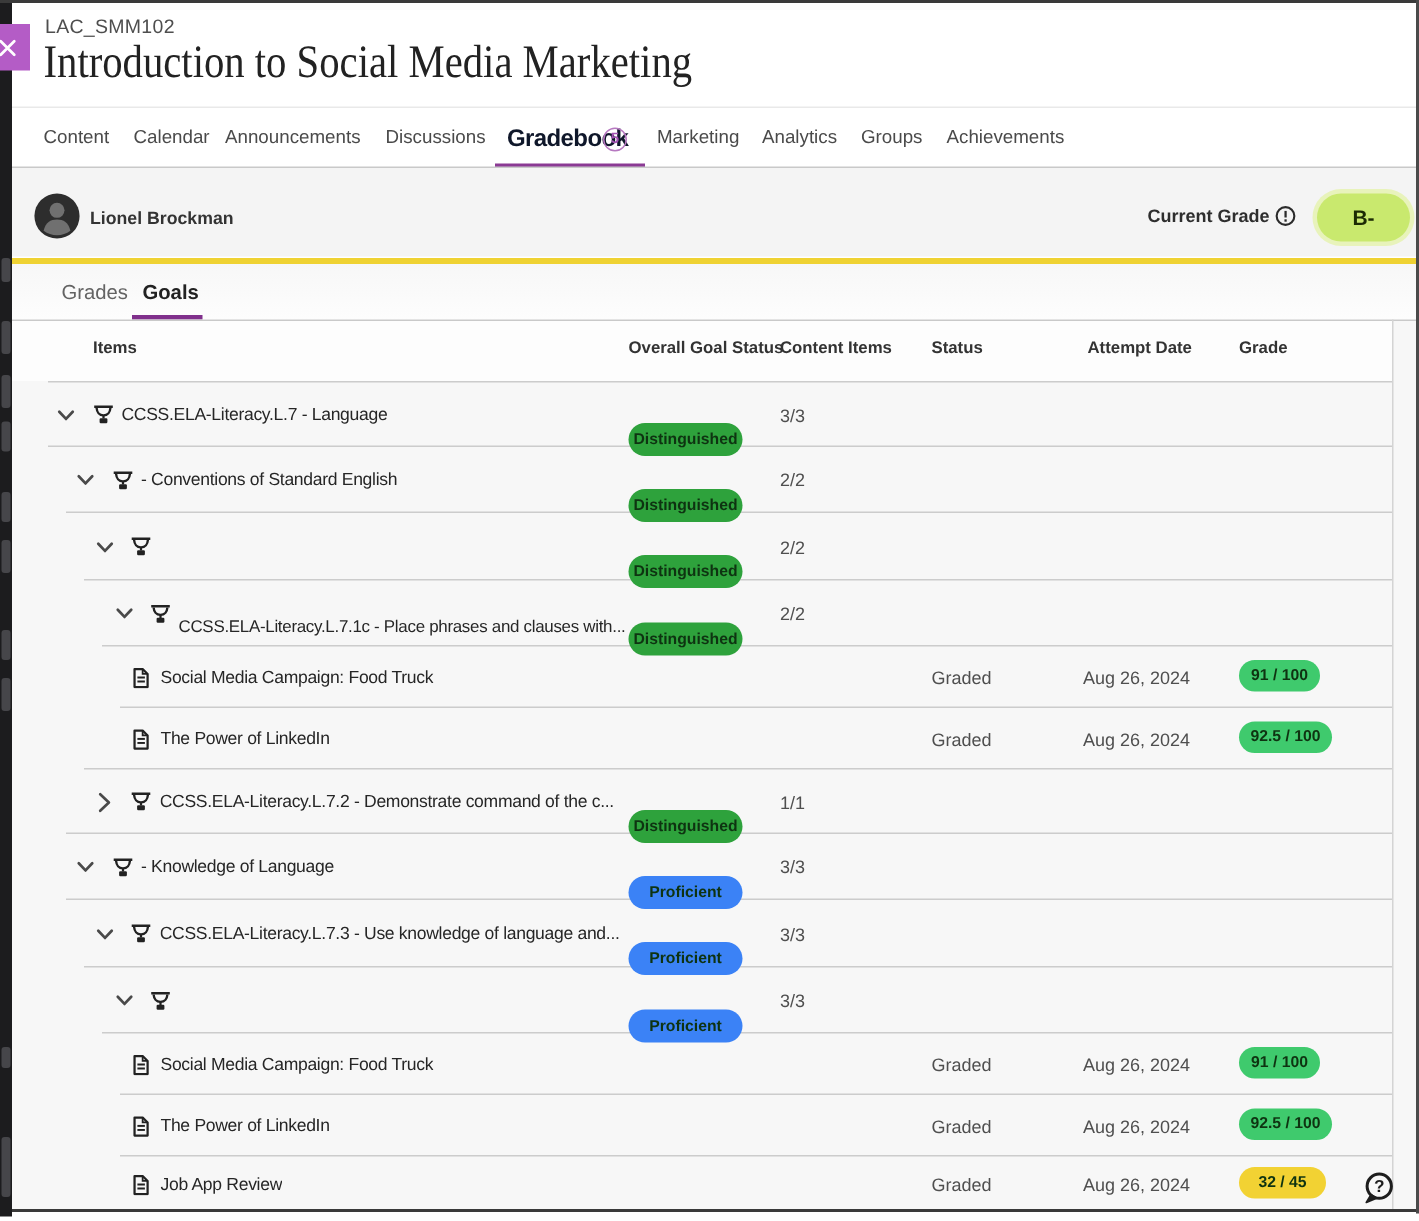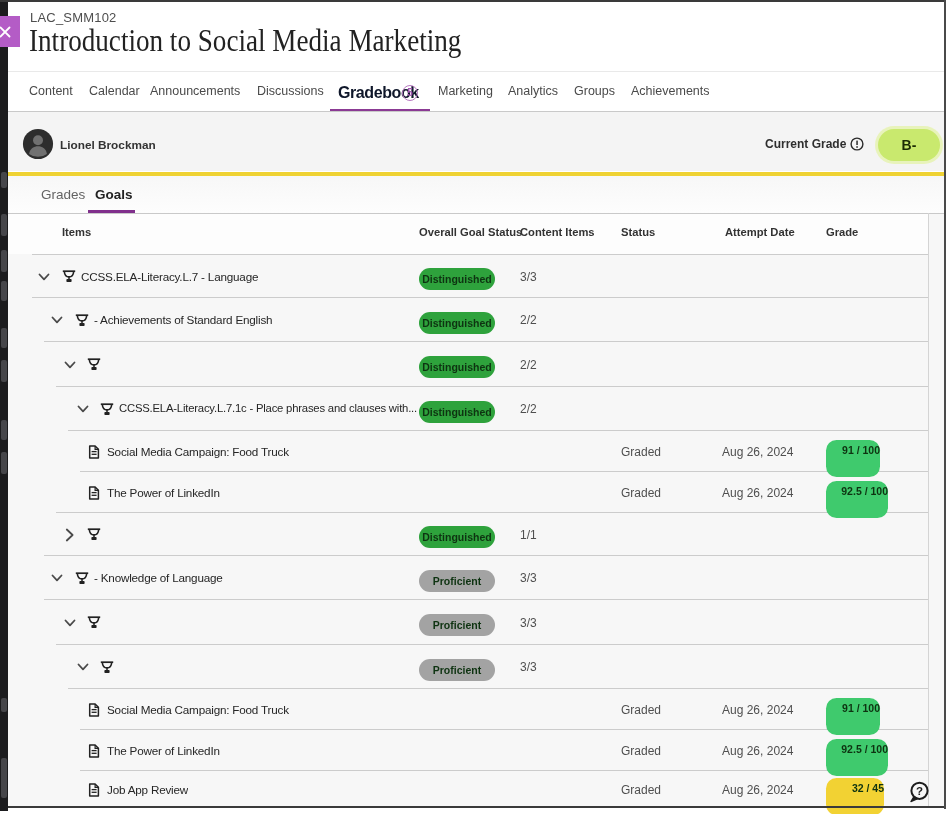--- a/index.html
+++ b/index.html
@@ -39,24 +39,24 @@
   #tabsbot { left:8px; top:213px; width:936px; height:1px; background:#c9c9c9; }
   
   #thead { left:8px; top:214px; width:920px; height:40px; background:#fdfdfd; }
   #tbody { left:8px; top:254px; width:920px; height:552px; background:#f7f7f7; }
   #rightmargin { left:928px; top:214px; width:16px; height:592px; background:#f7f7f7; }
   #vline { left:928px; top:213px; width:1px; height:593px; background:#d4d4d4; }
   .th { top:226px; font-size:11.2px; font-weight:bold; color:#333; white-space:nowrap; }
   .sep { position:absolute; height:1px; background:#cccccc; }
   .rtxt { position:absolute; font-size:11.7px; letter-spacing:-0.2px; color:#262626; white-space:nowrap; overflow:hidden; text-overflow:clip; }
   .sec { position:absolute; font-size:12px; color:#4f4f4f; white-space:nowrap; }
-  .pill { position:absolute; left:419px; width:76px; height:22px; margin-top:4px; border-radius:11px; text-align:center; font-size:10.5px; font-weight:bold; line-height:22px; color:#0e3311; }
+  .pill { position:absolute; left:419px; width:76px; height:22px; margin-top:18px; border-radius:11px; text-align:center; font-size:10.5px; font-weight:bold; line-height:22px; color:#0e3311; }
   .pdist { background:#2ea23c; }
-  .pprof { background:#a3a3a3; }
-  .gpill2 { position:absolute; left:826px; height:37px; border-radius:10.5px; text-align:right; font-size:10.5px; font-weight:bold; line-height:21px; color:#0e3311; }
+  .pprof { background:#3b82f6; }
+  .gpill2 { position:absolute; left:826px; height:21px; border-radius:10.5px; text-align:center; font-size:10.5px; font-weight:bold; line-height:21px; color:#0e3311; }
   .ggreen { background:#3fca6d; }
   .gyellow { background:#f2d233; }
   svg.icon { position:absolute; }
   svg.chd path { fill:none; stroke:#4a4a4a; stroke-width:1.8; stroke-linecap:round; stroke-linejoin:round; }
 </style>
 </head>
 <body>
 <div id="page">
 
   <div class="abs" id="userrow"></div>
@@ -138,21 +138,21 @@
 
   <svg class="icon chd" width="12" height="8" style="left:51px;top:316.3px;">
       <path d="M1.5 1.5 L6 6.3 L10.5 1.5"></path>
     </svg>
   <svg class="icon troph" width="14" height="13" style="left:75px;top:313.7px;">
       <path d="M0.8 1.2 H13.2" stroke="#222" stroke-width="1.7" fill="none"></path>
       <path d="M2.4 2 C2.6 4.7 4.2 6.9 7 6.9 C9.8 6.9 11.4 4.7 11.6 2" stroke="#222" stroke-width="1.6" fill="none"></path>
       <path d="M7 6.9 V9" stroke="#222" stroke-width="1.5" fill="none"></path>
       <rect x="4.4" y="8.9" width="5.2" height="3.2" rx="0.8" fill="#222"></rect>
     </svg>
-  <div class="rtxt" style="left:94px;top:313px;">- Achievements of Standard English</div>
+  <div class="rtxt" style="left:94px;top:313px;">- Conventions of Standard English</div>
   <div class="pill pdist" style="top:307.5px;">Distinguished</div>
   <div class="sec" style="left:520px;top:313px;">2/2</div>
 
   <svg class="icon chd" width="12" height="8" style="left:64px;top:360.8px;">
       <path d="M1.5 1.5 L6 6.3 L10.5 1.5"></path>
     </svg>
   <svg class="icon troph" width="14" height="13" style="left:87px;top:358.2px;">
       <path d="M0.8 1.2 H13.2" stroke="#222" stroke-width="1.7" fill="none"></path>
       <path d="M2.4 2 C2.6 4.7 4.2 6.9 7 6.9 C9.8 6.9 11.4 4.7 11.6 2" stroke="#222" stroke-width="1.6" fill="none"></path>
       <path d="M7 6.9 V9" stroke="#222" stroke-width="1.5" fill="none"></path>
@@ -163,21 +163,21 @@
 
   <svg class="icon chd" width="12" height="8" style="left:76.5px;top:405.3px;">
       <path d="M1.5 1.5 L6 6.3 L10.5 1.5"></path>
     </svg>
   <svg class="icon troph" width="14" height="13" style="left:100px;top:402.7px;">
       <path d="M0.8 1.2 H13.2" stroke="#222" stroke-width="1.7" fill="none"></path>
       <path d="M2.4 2 C2.6 4.7 4.2 6.9 7 6.9 C9.8 6.9 11.4 4.7 11.6 2" stroke="#222" stroke-width="1.6" fill="none"></path>
       <path d="M7 6.9 V9" stroke="#222" stroke-width="1.5" fill="none"></path>
       <rect x="4.4" y="8.9" width="5.2" height="3.2" rx="0.8" fill="#222"></rect>
     </svg>
-  <div class="rtxt" style="left:119px;top:402px;font-size:11.3px;">CCSS.ELA-Literacy.L.7.1c - Place phrases and clauses with...</div>
+  <div class="rtxt" style="left:119px;top:412px;font-size:11.3px;">CCSS.ELA-Literacy.L.7.1c - Place phrases and clauses with...</div>
   <div class="pill pdist" style="top:396.5px;">Distinguished</div>
   <div class="sec" style="left:520px;top:402px;">2/2</div>
 
   <svg class="icon docic" width="12" height="14" style="left:88px;top:444.7px;">
       <path d="M1.7 1 H7.1 L10.4 4.3 V13 H1.7 Z" fill="none" stroke="#222" stroke-width="1.5" stroke-linejoin="round"></path>
       <path d="M7.1 1 V4.3 H10.4" fill="none" stroke="#222" stroke-width="1.2"></path>
       <line x1="3.6" y1="6.6" x2="8.6" y2="6.6" stroke="#222" stroke-width="1.3"></line>
       <line x1="3.6" y1="9.3" x2="8.6" y2="9.3" stroke="#222" stroke-width="1.3"></line>
     </svg>
   <div class="rtxt" style="left:107px;top:444.5px;">Social Media Campaign: Food Truck</div>
@@ -198,20 +198,21 @@
 
   <svg class="icon chd" width="10" height="14" style="left:65px;top:528px;">
       <path d="M1.8 1.5 L7.6 7 L1.8 12.5"></path>
     </svg>
   <svg class="icon troph" width="14" height="13" style="left:87px;top:528.2px;">
       <path d="M0.8 1.2 H13.2" stroke="#222" stroke-width="1.7" fill="none"></path>
       <path d="M2.4 2 C2.6 4.7 4.2 6.9 7 6.9 C9.8 6.9 11.4 4.7 11.6 2" stroke="#222" stroke-width="1.6" fill="none"></path>
       <path d="M7 6.9 V9" stroke="#222" stroke-width="1.5" fill="none"></path>
       <rect x="4.4" y="8.9" width="5.2" height="3.2" rx="0.8" fill="#222"></rect>
     </svg>
+  <div class="rtxt" style="left:106.5px;top:527.5px;">CCSS.ELA-Literacy.L.7.2 - Demonstrate command of the c...</div>
   <div class="pill pdist" style="top:522px;">Distinguished</div>
   <div class="sec" style="left:520px;top:527.5px;">1/1</div>
 
   <svg class="icon chd" width="12" height="8" style="left:51px;top:574.3px;">
       <path d="M1.5 1.5 L6 6.3 L10.5 1.5"></path>
     </svg>
   <svg class="icon troph" width="14" height="13" style="left:75px;top:571.7px;">
       <path d="M0.8 1.2 H13.2" stroke="#222" stroke-width="1.7" fill="none"></path>
       <path d="M2.4 2 C2.6 4.7 4.2 6.9 7 6.9 C9.8 6.9 11.4 4.7 11.6 2" stroke="#222" stroke-width="1.6" fill="none"></path>
       <path d="M7 6.9 V9" stroke="#222" stroke-width="1.5" fill="none"></path>
@@ -223,20 +224,21 @@
 
   <svg class="icon chd" width="12" height="8" style="left:64px;top:618.8px;">
       <path d="M1.5 1.5 L6 6.3 L10.5 1.5"></path>
     </svg>
   <svg class="icon troph" width="14" height="13" style="left:87px;top:616.2px;">
       <path d="M0.8 1.2 H13.2" stroke="#222" stroke-width="1.7" fill="none"></path>
       <path d="M2.4 2 C2.6 4.7 4.2 6.9 7 6.9 C9.8 6.9 11.4 4.7 11.6 2" stroke="#222" stroke-width="1.6" fill="none"></path>
       <path d="M7 6.9 V9" stroke="#222" stroke-width="1.5" fill="none"></path>
       <rect x="4.4" y="8.9" width="5.2" height="3.2" rx="0.8" fill="#222"></rect>
     </svg>
+  <div class="rtxt" style="left:106.5px;top:615.5px;">CCSS.ELA-Literacy.L.7.3 - Use knowledge of language and...</div>
   <div class="pill pprof" style="top:610px;">Proficient</div>
   <div class="sec" style="left:520px;top:615.5px;">3/3</div>
 
   <svg class="icon chd" width="12" height="8" style="left:76.5px;top:663.3px;">
       <path d="M1.5 1.5 L6 6.3 L10.5 1.5"></path>
     </svg>
   <svg class="icon troph" width="14" height="13" style="left:100px;top:660.7px;">
       <path d="M0.8 1.2 H13.2" stroke="#222" stroke-width="1.7" fill="none"></path>
       <path d="M2.4 2 C2.6 4.7 4.2 6.9 7 6.9 C9.8 6.9 11.4 4.7 11.6 2" stroke="#222" stroke-width="1.6" fill="none"></path>
       <path d="M7 6.9 V9" stroke="#222" stroke-width="1.5" fill="none"></path>

